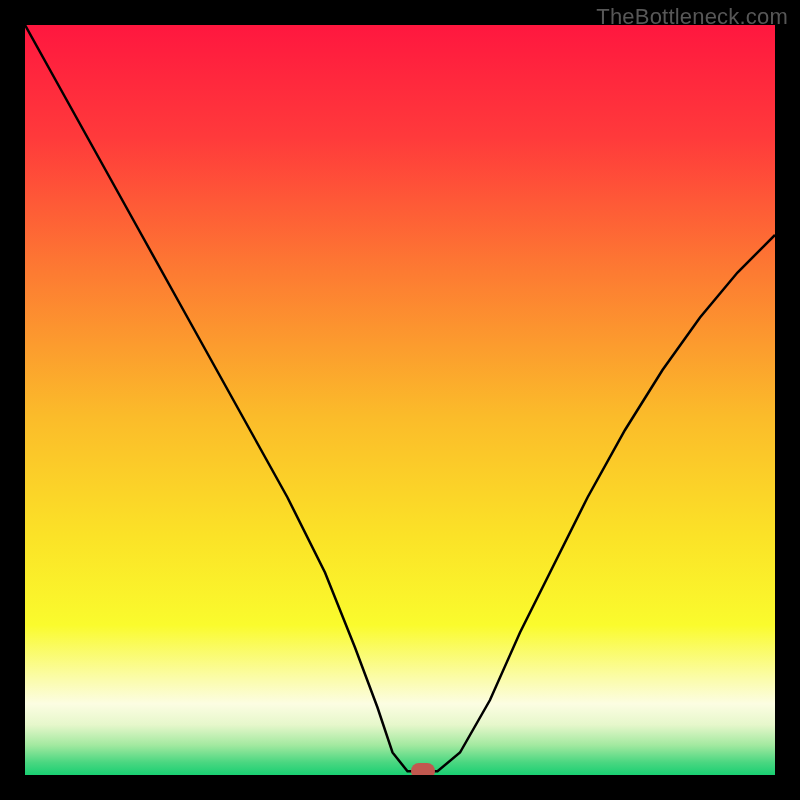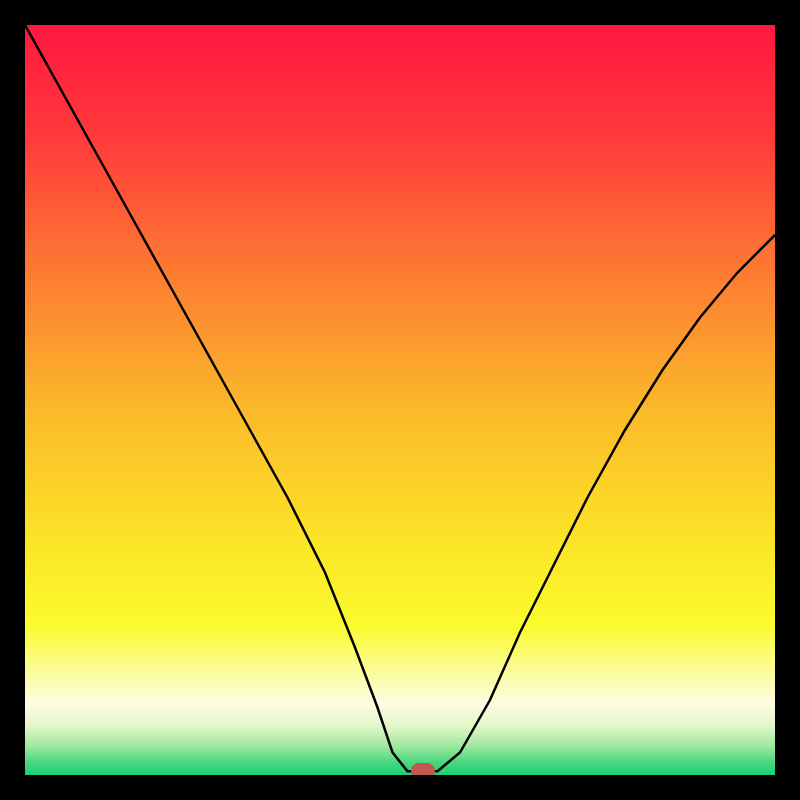--- a/index.html
+++ b/index.html
@@ -50,20 +50,21 @@
     border-radius: 8px / 8px;
     background: #c1584f;
     transform: translate(-50%, -50%);
   }
 </style>
 </head>
 <body>
 
 <div class="frame">
 
+  <div class="watermark">TheBottleneck.com</div>
 
   <div class="plot-area">
 
     <svg class="gradient" viewBox="0 0 100 100" preserveAspectRatio="none">
       <defs>
         <linearGradient id="bg" x1="0" y1="0" x2="0" y2="1">
             <stop offset="0%" stop-color="#ff173f"></stop>
             <stop offset="15%" stop-color="#ff3a3b"></stop>
             <stop offset="33%" stop-color="#fd7b32"></stop>
             <stop offset="52%" stop-color="#fbbb2a"></stop>

